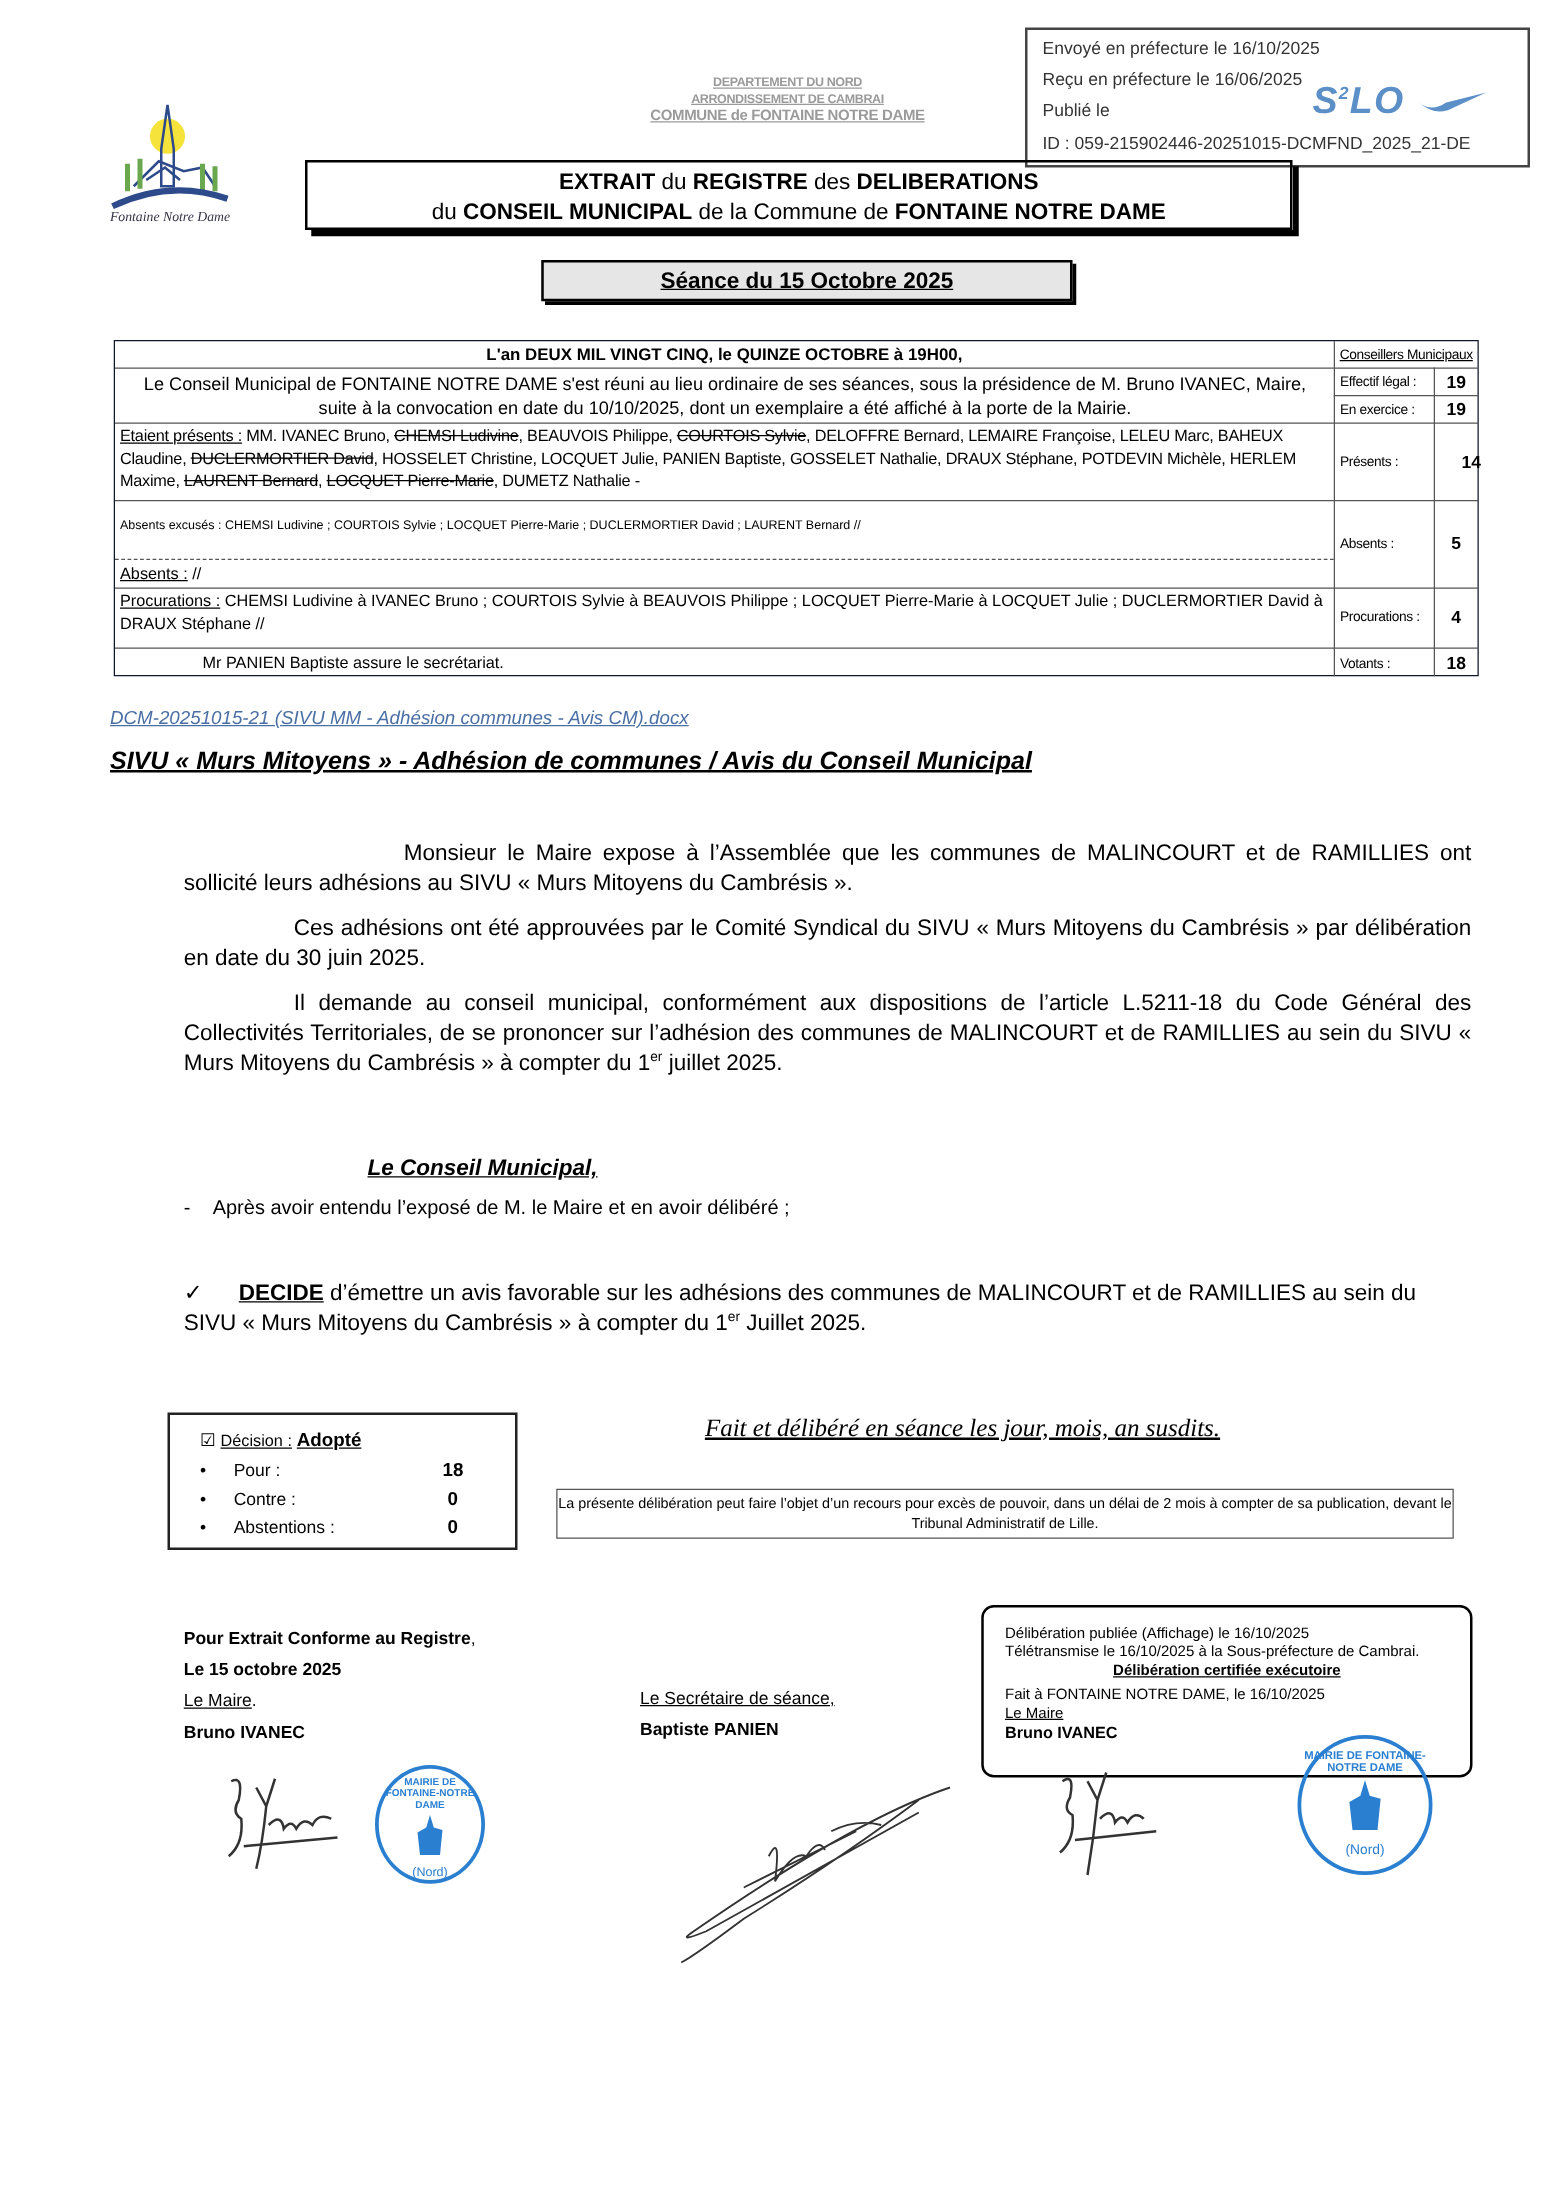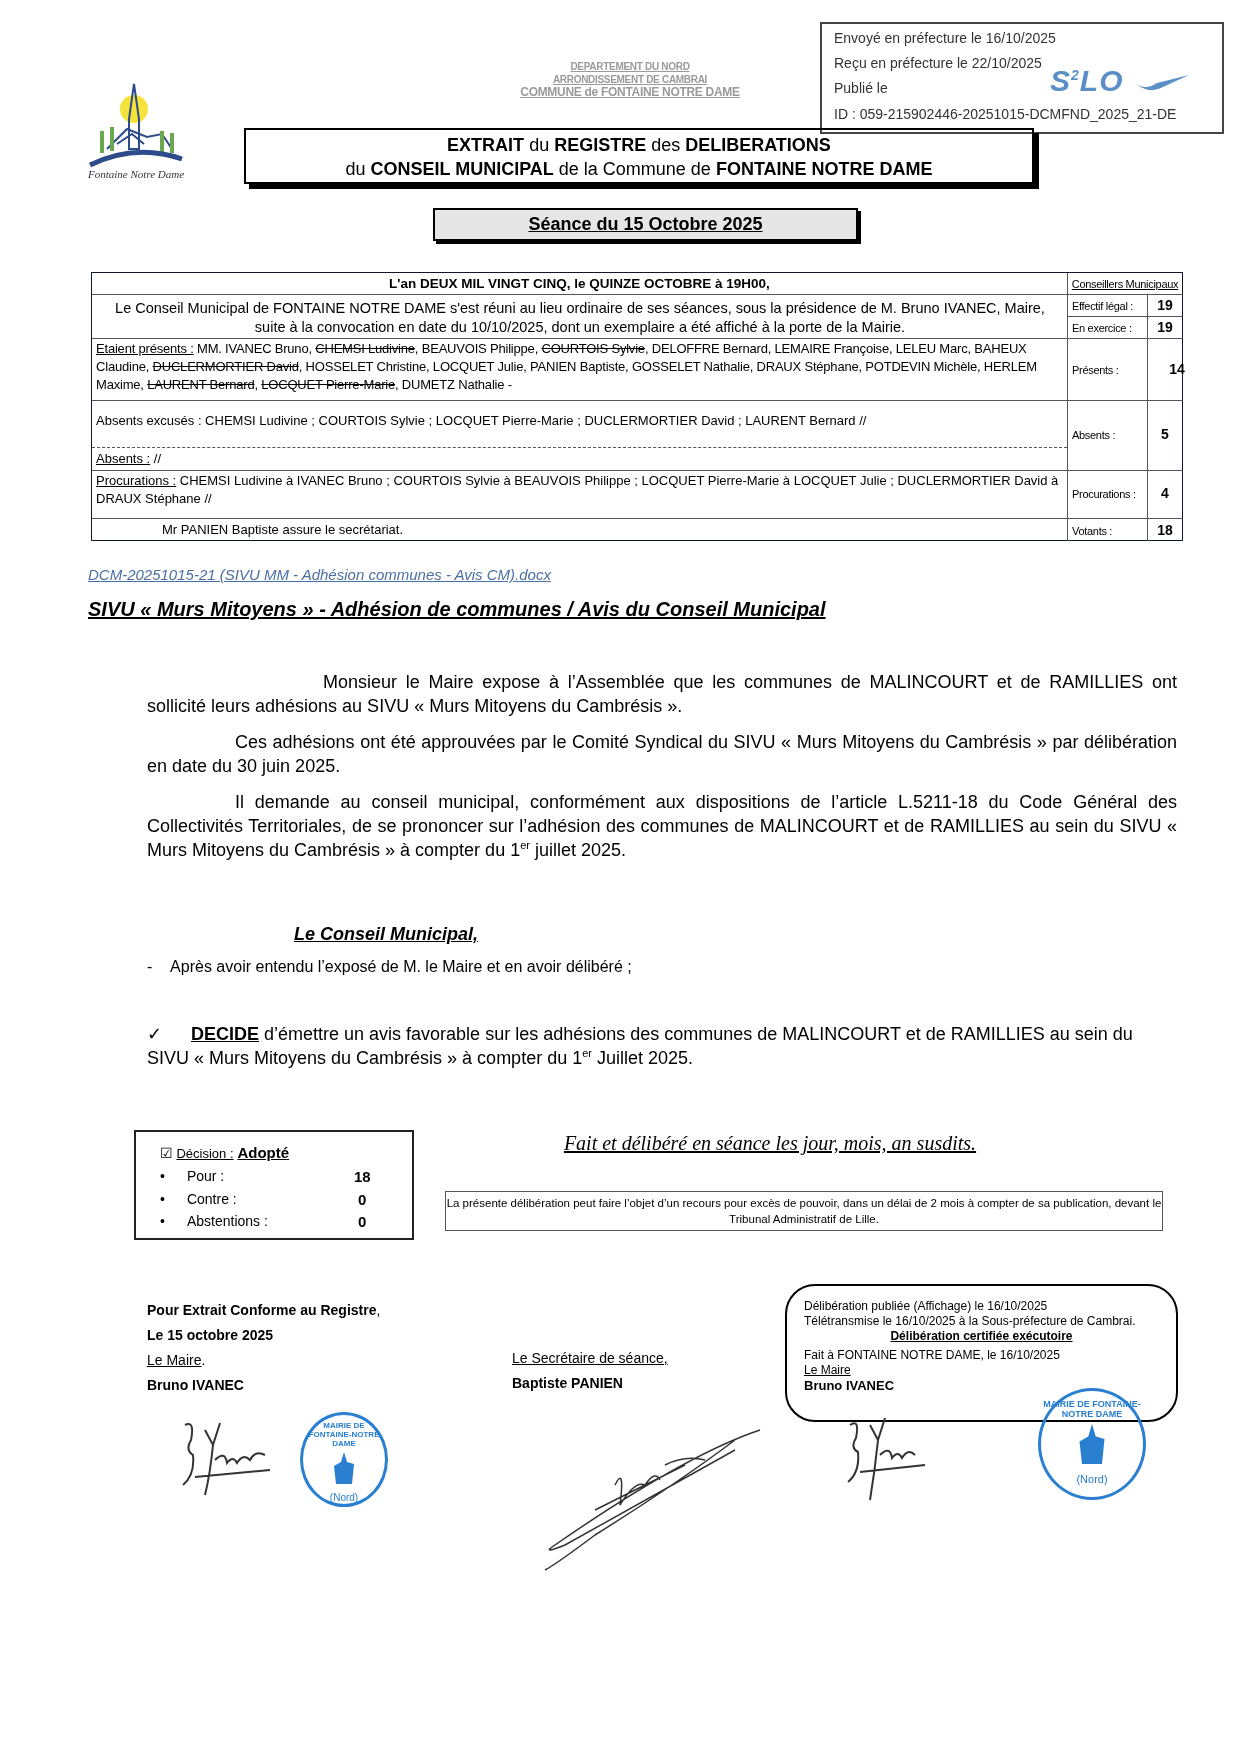--- a/index.html
+++ b/index.html
@@ -55,30 +55,30 @@
   .decide { left:147px; top:1022px; width:1000px; font-size:18px; line-height:24px; }
 
   .decbox { left:134px; top:1130px; width:280px; height:110px; border:2px solid #222; box-sizing:border-box; font-size:14px; }
   .fait { left:480px; top:1132px; width:580px; text-align:center; font-family:"Liberation Serif", serif; font-style:italic;
           font-size:20px; text-decoration:underline; }
   .recours { left:445px; top:1191px; width:718px; height:40px; border:1px solid #555; box-sizing:border-box; text-align:center;
              font-size:11.5px; line-height:16px; padding-top:3px; }
 
   .sig-left { left:147px; top:1298px; font-size:14px; line-height:25px; }
   .sig-mid { left:512px; top:1346px; font-size:14px; line-height:25px; }
-  .cert { left:785px; top:1284px; width:393px; height:138px; border:2px solid #000; border-radius:30px;
+  .cert { left:785px; top:1284px; width:393px; height:138px; border:2px solid #000; border-radius:10px;
           box-sizing:border-box; font-size:12px; line-height:15px; padding:13px 0 0 17px; }
   .stamp { border-radius:50%; border:3px solid #2a7fd0; color:#2a7fd0; text-align:center; box-sizing:border-box; }
 </style>
 </head>
 <body>
 
 <div class="abs pref">
   <div style="top:6px">Envoyé en préfecture le 16/10/2025</div>
-  <div style="top:31px">Reçu en préfecture le 22/10/2025</div>
+  <div style="top:31px">Reçu en préfecture le 16/06/2025</div>
   <div style="top:56px">Publié le</div>
   <div style="top:82px">ID : 059-215902446-20251015-DCMFND_2025_21-DE</div>
   <span class="s2lo"><span>S</span><sup>2</sup><span>LO</span>
     <svg width="60" height="20" style="vertical-align:middle">
         <path d="M2 10 Q12 18 24 10 L56 2 L30 14 Q16 22 2 10Z" fill="#5b8fc7"></path>
       </svg>
   </span>
 </div>
 
 <svg class="abs logo" viewBox="0 0 108 100">
@@ -122,21 +122,21 @@
   <div class="vl" style="left:1055px;top:21px;height:247px;"></div>
   <div style="position:absolute;left:0;top:21px;width:975px;height:0;border-top:none;"></div>
 
   <div class="cell" style="left:0;top:2px;width:975px;text-align:center;font-weight:bold;">L'an DEUX MIL VINGT CINQ, le QUINZE OCTOBRE à 19H00,</div>
   <div class="cell" style="left:8px;top:26px;width:960px;text-align:center;font-size:14.5px;line-height:19px;">Le Conseil Municipal de FONTAINE NOTRE DAME s'est réuni au lieu ordinaire de ses séances, sous la présidence de M. Bruno IVANEC, Maire, suite à la convocation en date du 10/10/2025, dont un exemplaire a été affiché à la porte de la Mairie.</div>
 
   <div class="cell" style="left:4px;top:67px;width:966px;font-size:13px;letter-spacing:-0.2px;">
     <span class="u">Etaient présents :</span> <span id="presents-names"><span>MM. IVANEC Bruno</span>, <span class="strike">CHEMSI Ludivine</span>, <span>BEAUVOIS Philippe</span>, <span class="strike">COURTOIS Sylvie</span>, <span>DELOFFRE Bernard</span>, <span>LEMAIRE Françoise</span>, <span>LELEU Marc</span>, <span>BAHEUX Claudine</span>, <span class="strike">DUCLERMORTIER David</span>, <span>HOSSELET Christine</span>, <span>LOCQUET Julie</span>, <span>PANIEN Baptiste</span>, <span>GOSSELET Nathalie</span>, <span>DRAUX Stéphane</span>, <span>POTDEVIN Michèle</span>, <span>HERLEM Maxime</span>, <span class="strike">LAURENT Bernard</span>, <span class="strike">LOCQUET Pierre-Marie</span>, <span>DUMETZ Nathalie -</span></span>
   </div>
 
-  <div class="cell" style="left:4px;top:139px;width:966px;font-size:13px;">Absents excusés : CHEMSI Ludivine ; COURTOIS Sylvie ; LOCQUET Pierre-Marie ; DUCLERMORTIER David ; LAURENT Bernard //</div>
+  <div class="cell" style="left:4px;top:139px;width:966px;font-size:10px;">Absents excusés : CHEMSI Ludivine ; COURTOIS Sylvie ; LOCQUET Pierre-Marie ; DUCLERMORTIER David ; LAURENT Bernard //</div>
   <div class="cell" style="left:4px;top:177px;font-size:13px;"><span class="u">Absents :</span><span> //</span></div>
   <div class="cell" style="left:4px;top:199px;width:966px;font-size:13px;"><span class="u">Procurations :</span><span> CHEMSI Ludivine à IVANEC Bruno ; COURTOIS Sylvie à BEAUVOIS Philippe ; LOCQUET Pierre-Marie à LOCQUET Julie ; DUCLERMORTIER David à DRAUX Stéphane //</span></div>
   <div class="cell" style="left:70px;top:248px;font-size:13px;">Mr PANIEN Baptiste assure le secrétariat.</div>
 
   <div class="cell small" style="left:975px;top:2px;width:116px;text-align:center;text-decoration:underline;">Conseillers Municipaux</div>
   <div class="cell small" style="left:980px;top:24px;">Effectif légal :</div>
   <div class="cell num" style="left:1055px;top:23px;width:36px;">19</div>
   <div class="cell small" style="left:980px;top:46px;">En exercice :</div>
   <div class="cell num" style="left:1055px;top:45px;width:36px;">19</div>
   <div class="cell small" style="left:980px;top:88px;">Présents :</div>

